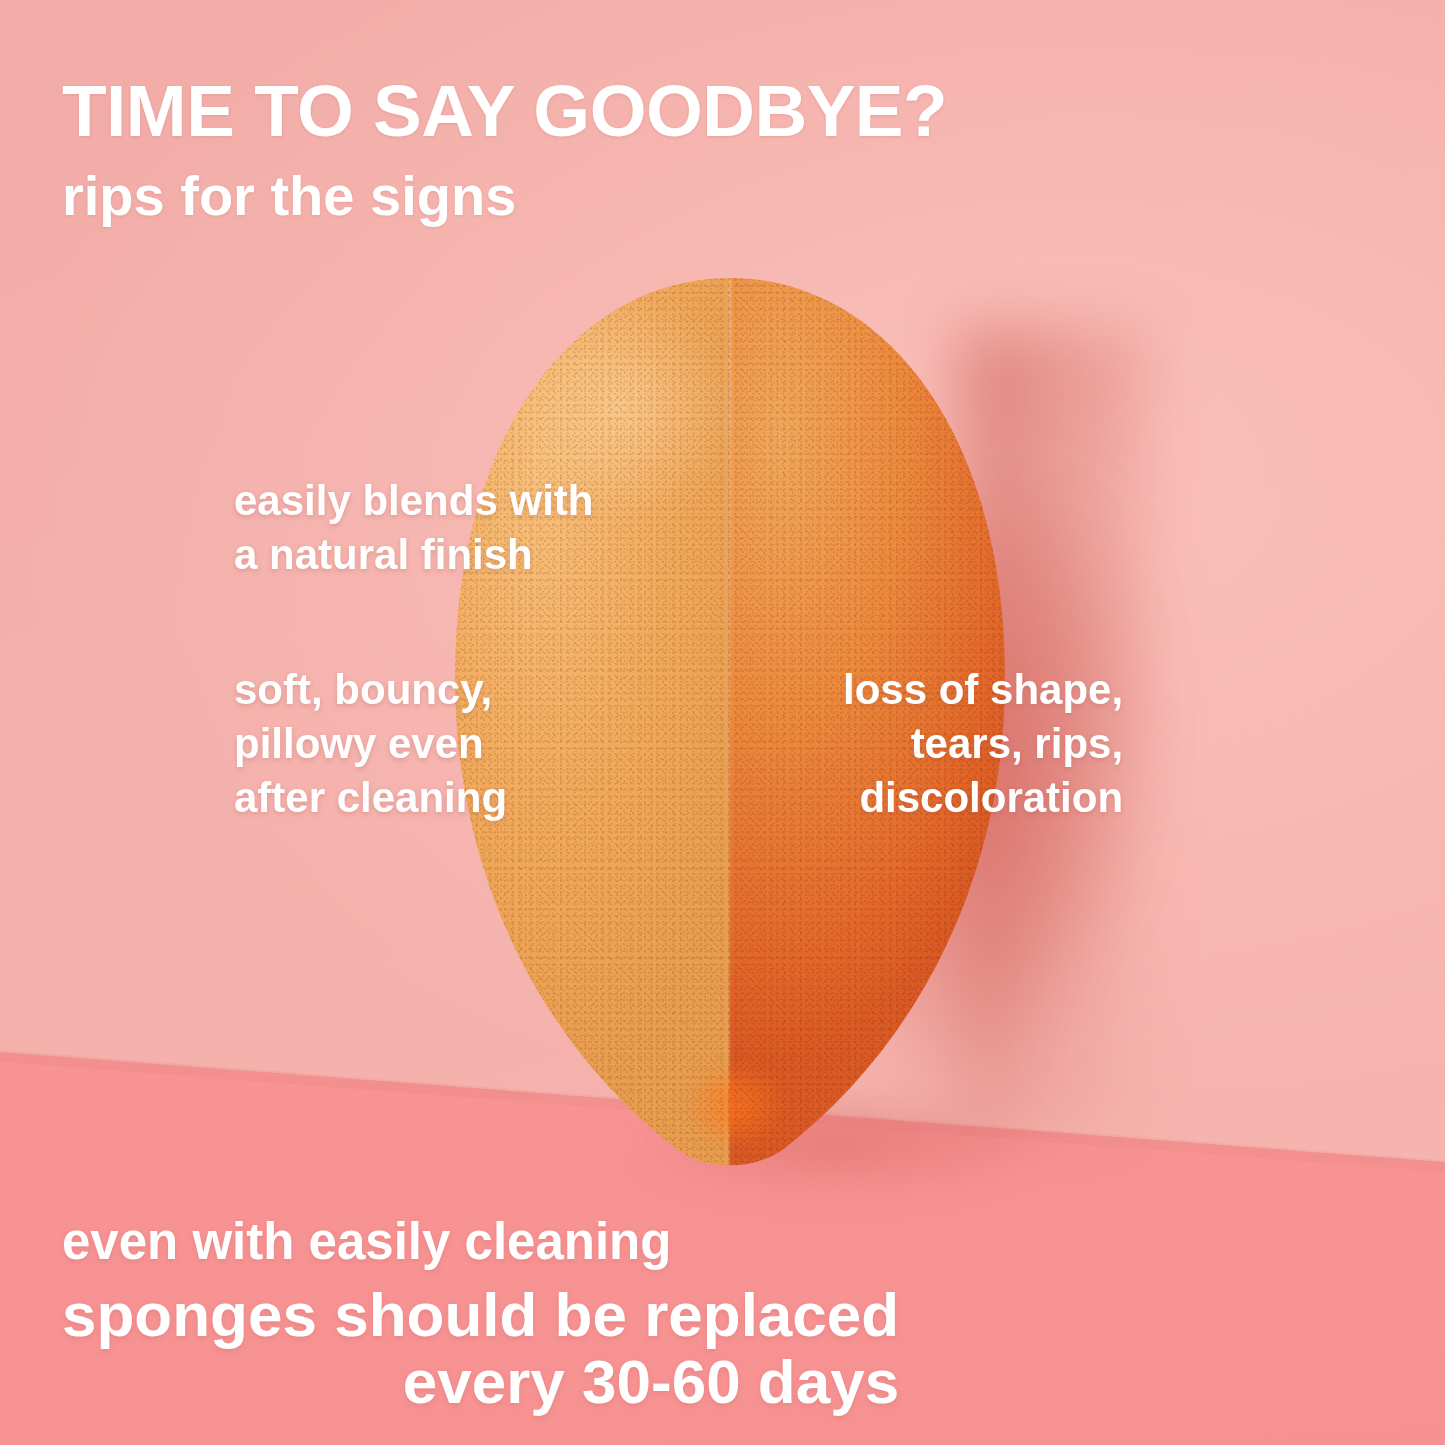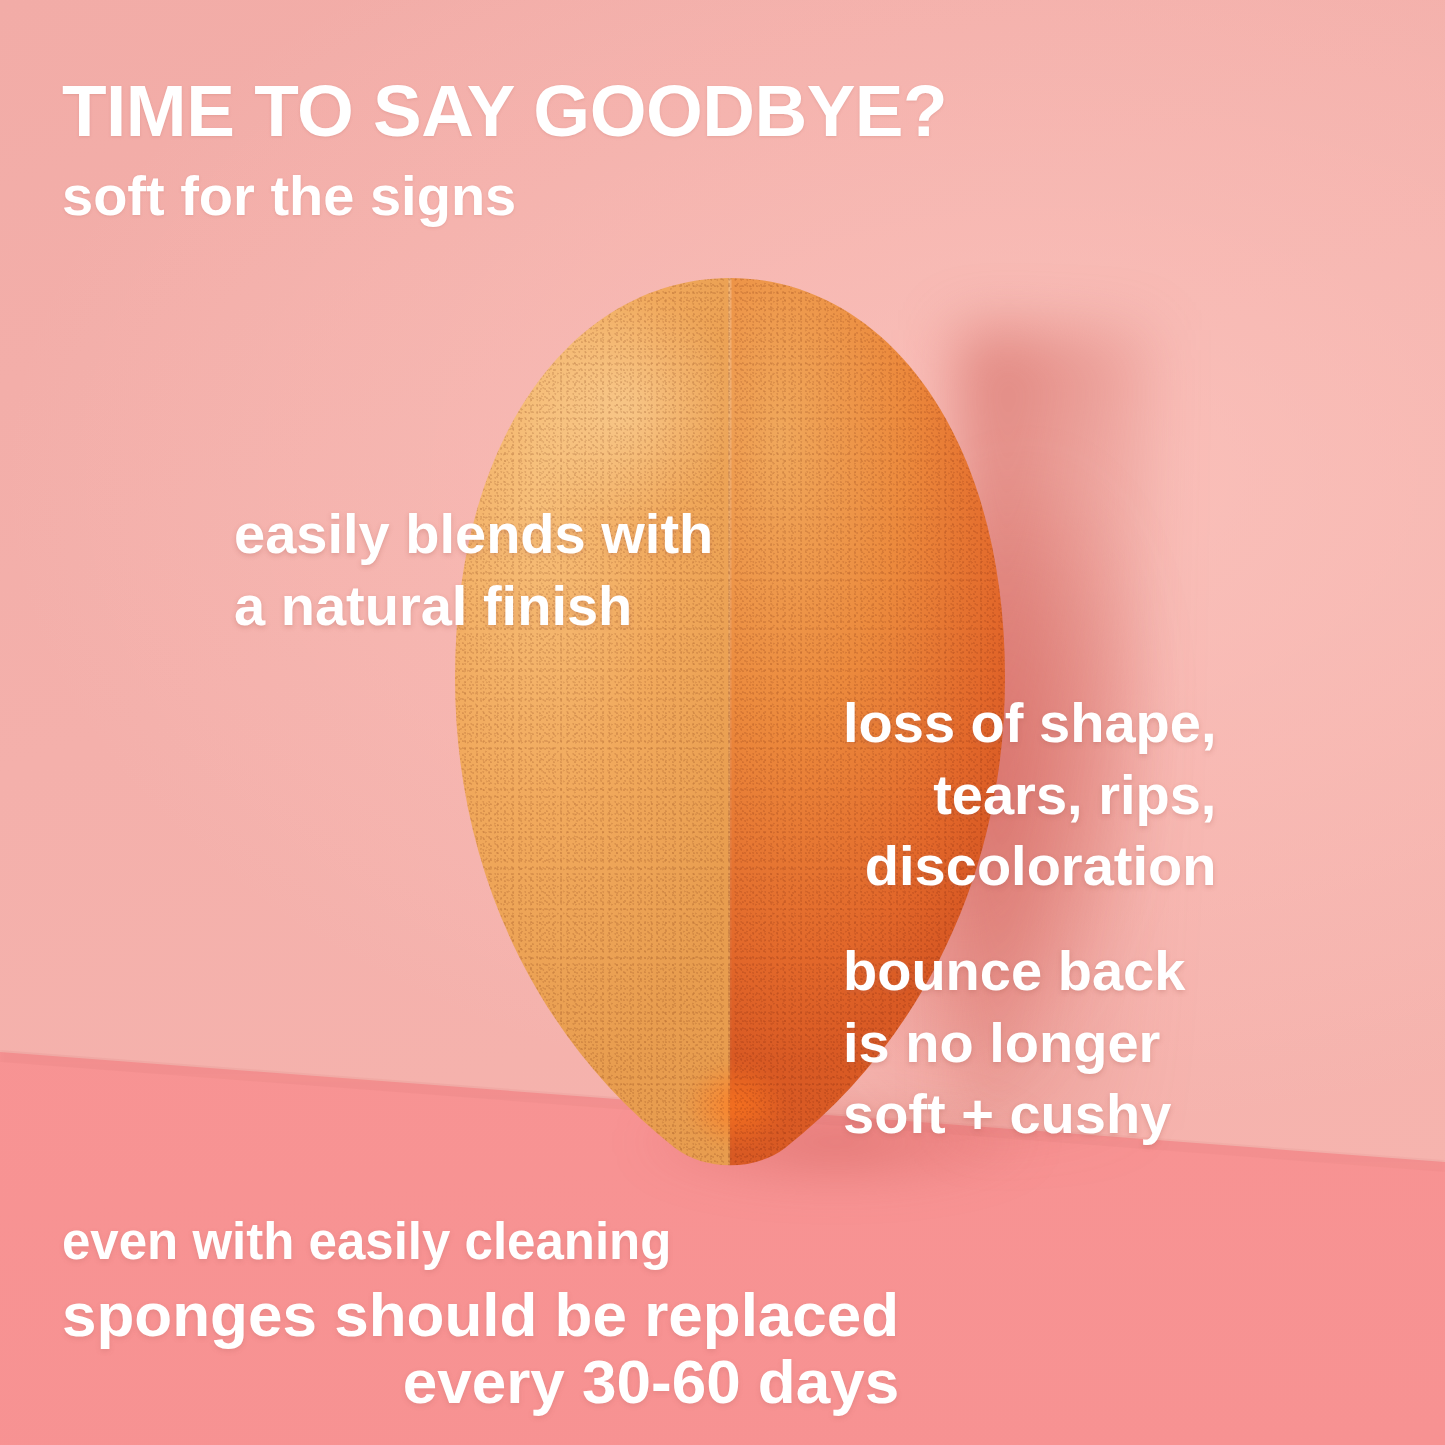--- a/index.html
+++ b/index.html
@@ -144,26 +144,25 @@
   }
   #subhead {
     left: 62px; top: 168px;
     font-size: 56px;
     font-weight: 700;
     line-height: 1.0;
     text-shadow: 0 1px 3px rgba(190,110,105,0.25);
   }
 
   .callout {
-    font-size: 56px;
+    font-size: 42px;
     font-weight: 600;
     line-height: 1.28;
     text-shadow: 0 2px 5px rgba(170,90,80,0.30);
     white-space: pre-line;
-    margin-top: 24px;
   }
   #callout-blends   { left: 234px; top: 474px; }
   #callout-soft     { left: 234px; top: 663px; }
   #callout-loss     { left: 843px; top: 663px; text-align: right; }
   #callout-bounce   { left: 843px; top: 911px; }
 
   #footer-line1 {
     left: 62px; top: 1216px;
     font-size: 51px;
     font-weight: 600;
@@ -199,32 +198,32 @@
       <div class="sponge-right"></div>
       <div class="sponge-seam"></div>
       <div class="sponge-top-light"></div>
       <div class="sponge-tip-glow"></div>
       <div class="sponge-grain"></div>
     </div>
   </div>
 
   <div class="txt" id="headline">TIME TO SAY GOODBYE?</div>
 
-  <div class="txt" id="subhead">soft for the signs</div>
+  <div class="txt" id="subhead">rips for the signs</div>
 
   <div class="txt callout" id="callout-blends">easily blends with
 a natural finish</div>
 
+  <div class="txt callout" id="callout-soft">soft, bouncy,
+pillowy even
+after cleaning</div>
 
   <div class="txt callout" id="callout-loss">loss of shape,
 tears, rips,
 discoloration</div>
 
-  <div class="txt callout" id="callout-bounce">bounce back
-is no longer
-soft + cushy</div>
 
   <div class="txt" id="footer-line1">even with easily cleaning</div>
 
   <div class="txt" id="footer-line2">sponges should be replaced
 every 30-60 days</div>
 
 </div>
 
 </body></html>

